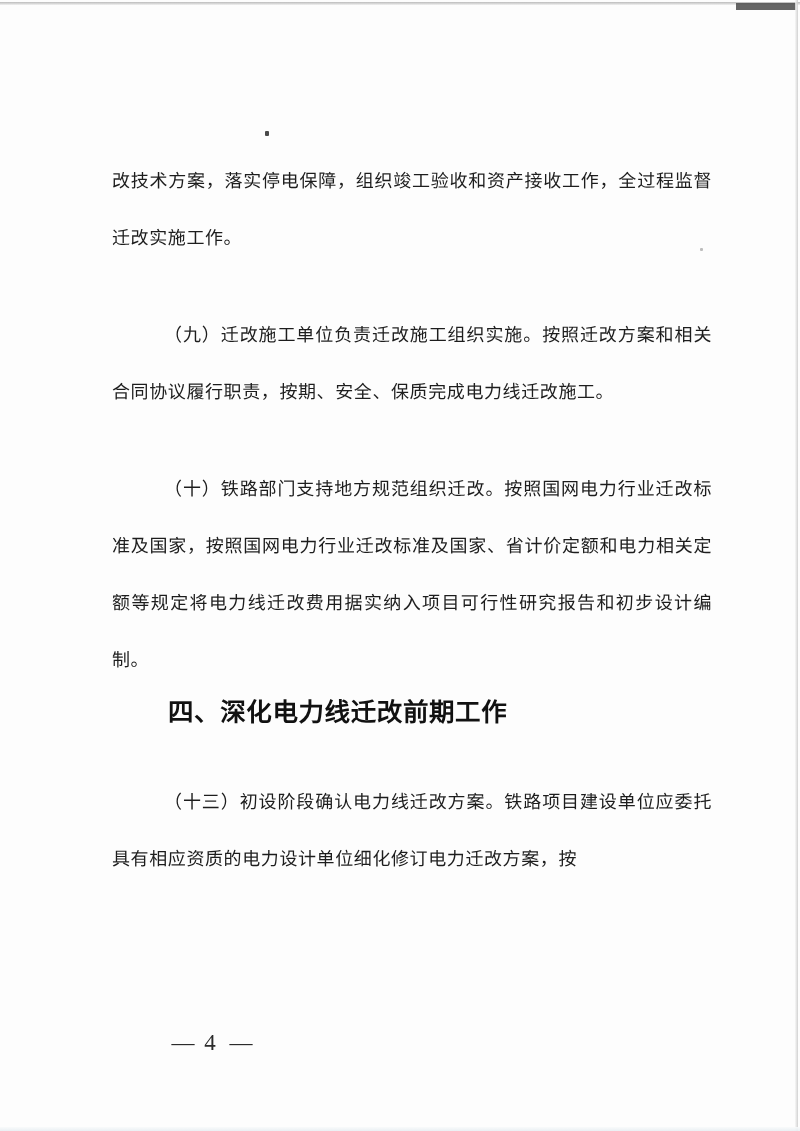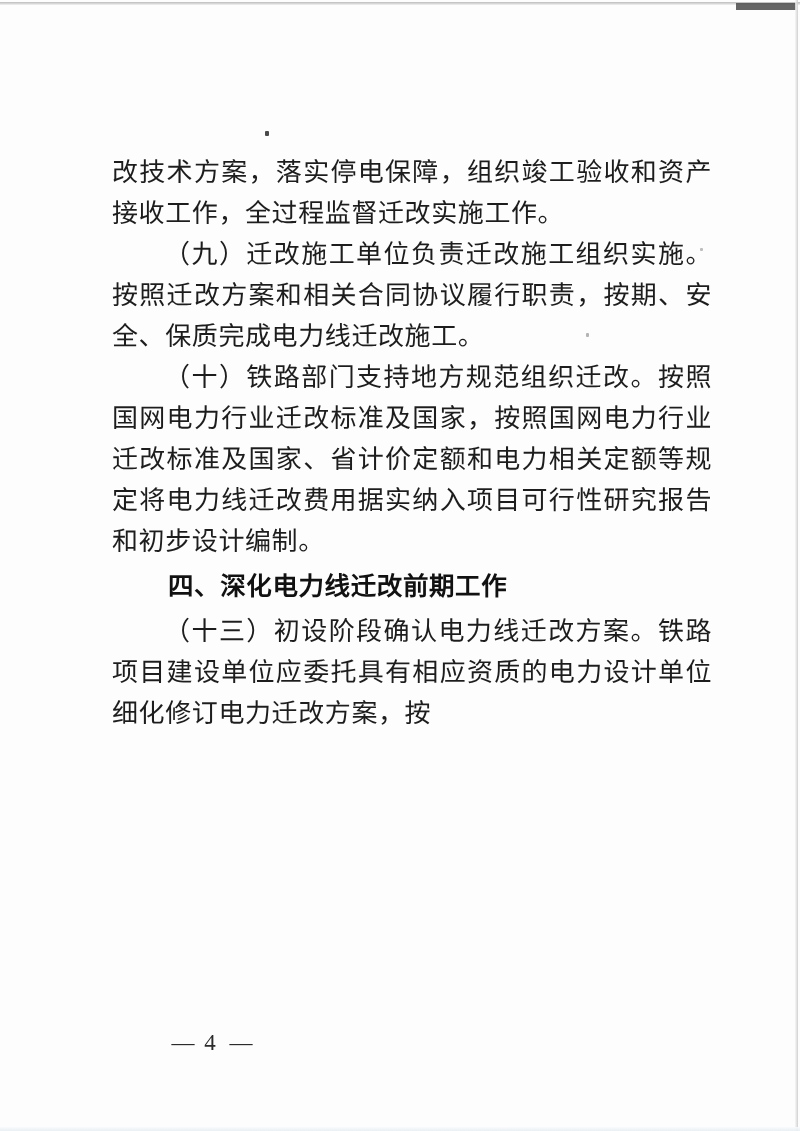--- a/index.html
+++ b/index.html
@@ -62,32 +62,33 @@
 
   
   #content {
     position: absolute;
     left: 112px;
     top: 152px;
     width: 600px;
   }
   .para {
     margin: 0;
-    font-size: 26px;
-    line-height: 41px;
+    font-size: 18px;
+    line-height: 57px;
     color: #1d1d1d;
     text-align: justify;
     text-justify: inter-ideograph;
     letter-spacing: 0.6px;
     font-family: "DejaVu Serif", "Liberation Serif", serif;
     font-weight: 400;
     -webkit-font-smoothing: antialiased;
   }
   .para.indent {
     text-indent: 52px;
+    margin-top: 40px;
   }
   .heading {
     margin: 4px;
     font-size: 25.5px;
     line-height: 41px;
     color: #111111;
     font-weight: 700;
     text-indent: 52px;
     letter-spacing: 0.6px;
     font-family: "DejaVu Sans", "Liberation Sans", sans-serif;

